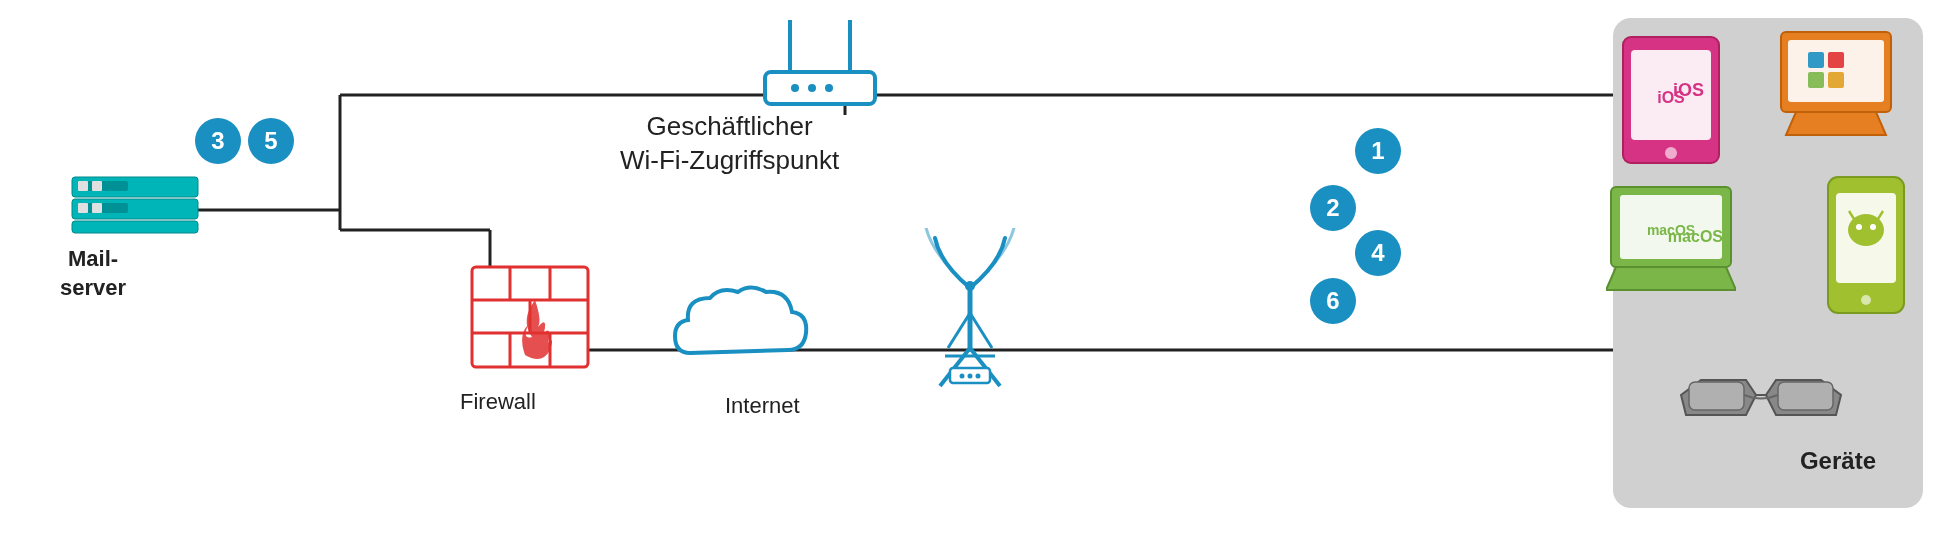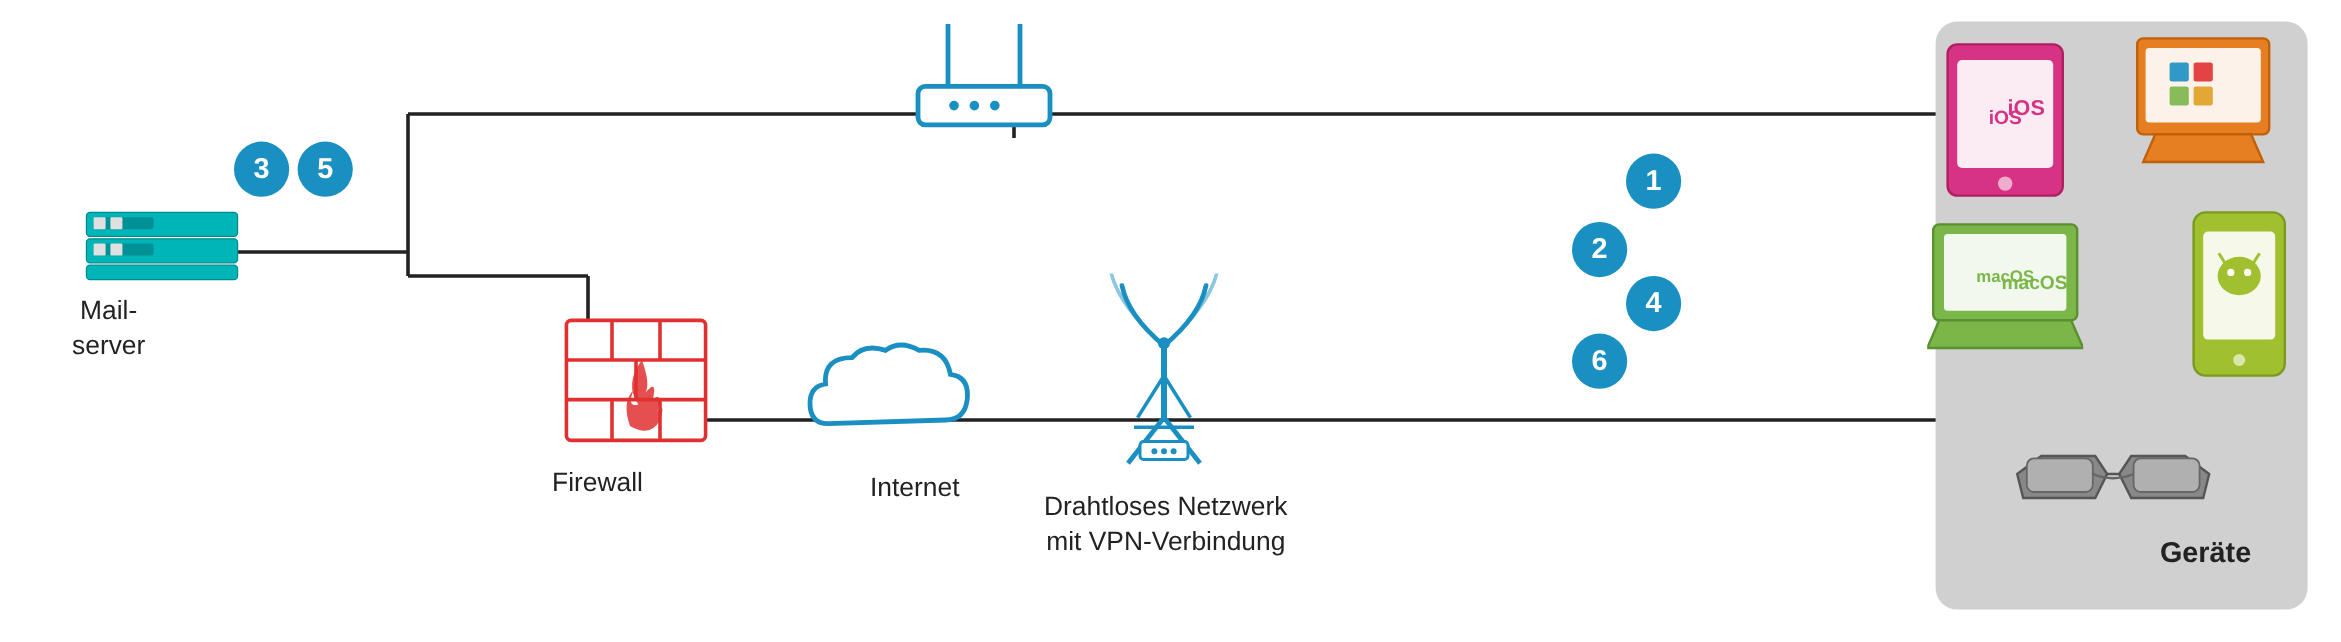--- a/index.html
+++ b/index.html
@@ -104,37 +104,40 @@
       <line x1="90" y1="70" x2="90" y2="10" stroke="#1a8fc1" stroke-width="4"></line>
 
       <rect x="5" y="62" width="110" height="32" rx="6" fill="white" stroke="#1a8fc1" stroke-width="4"></rect>
 
       <circle cx="35" cy="78" r="4" fill="#1a8fc1"></circle>
       <circle cx="52" cy="78" r="4" fill="#1a8fc1"></circle>
       <circle cx="69" cy="78" r="4" fill="#1a8fc1"></circle>
     </svg>
   </div>
 
+  <div class="label" style="position:absolute; top:110px; left:620px; font-size:26px; font-weight:normal; text-align:center;">
+    <span>Geschäftlicher<br>Wi-Fi-Zugriffspunkt</span>
+  </div>
 
   <div style="position:absolute; top:175px; left:70px; display:flex; flex-direction:column; align-items:center;">
     <svg width="130" height="60" viewBox="0 0 130 60">
 
       <rect x="2" y="2" width="126" height="20" rx="3" fill="#00b5b8" stroke="#008a8c" stroke-width="1"></rect>
       <rect x="8" y="6" width="50" height="10" rx="2" fill="#007a80" opacity="0.6"></rect>
       <rect x="8" y="6" width="10" height="10" rx="1" fill="#e0e0e0"></rect>
       <rect x="22" y="6" width="10" height="10" rx="1" fill="#e0e0e0"></rect>
       <rect x="2" y="24" width="126" height="20" rx="3" fill="#00b5b8" stroke="#008a8c" stroke-width="1"></rect>
       <rect x="8" y="28" width="50" height="10" rx="2" fill="#007a80" opacity="0.6"></rect>
       <rect x="8" y="28" width="10" height="10" rx="1" fill="#e0e0e0"></rect>
       <rect x="22" y="28" width="10" height="10" rx="1" fill="#e0e0e0"></rect>
       <rect x="2" y="46" width="126" height="12" rx="3" fill="#00b5b8" stroke="#008a8c" stroke-width="1"></rect>
     </svg>
   </div>
 
-  <div class="label" style="position:absolute; top:245px; left:60px; font-size:22px; ">
+  <div class="label" style="position:absolute; top:245px; left:60px; font-size:22px; font-weight:bold;">
     <span>Mail-<br>server</span>
   </div>
 
   <div class="badge" style="position:absolute; top:118px; left:195px;">
     <span>3</span>
   </div>
   <div class="badge" style="position:absolute; top:118px; left:248px;">
     <span>5</span>
   </div>
 
@@ -204,23 +207,20 @@
 
       <rect x="60" y="140" width="40" height="15" rx="3" fill="white" stroke="#1a8fc1" stroke-width="2.5"></rect>
       <circle cx="72" cy="148" r="2.5" fill="#1a8fc1"></circle>
       <circle cx="80" cy="148" r="2.5" fill="#1a8fc1"></circle>
       <circle cx="88" cy="148" r="2.5" fill="#1a8fc1"></circle>
 
       <circle cx="80" cy="58" r="5" fill="#1a8fc1"></circle>
     </svg>
   </div>
 
-  <div class="label" style="position:absolute; top:408px; left:870px; font-size:22px; text-align:center;">
-    <span>Drahtloses Netzwerk<br>mit VPN-Verbindung</span>
-  </div>
 
   <div class="devices-area" style="position:absolute; top:18px; right:28px; width:310px; height:490px; background:#d0d0d0; border-radius:18px;">
   </div>
 
   <div style="position:absolute; top:35px; right:230px;">
     <svg width="100" height="130" viewBox="0 0 100 130">
       <rect x="2" y="2" width="96" height="126" rx="8" fill="#d63384" stroke="#b02060" stroke-width="2"></rect>
       <rect x="10" y="15" width="80" height="90" rx="4" fill="white" opacity="0.9"></rect>
       <text x="50" y="68" text-anchor="middle" fill="#d63384" font-size="16" font-family="Arial" font-weight="bold">iOS</text>
       <circle cx="50" cy="118" r="6" fill="white" opacity="0.6"></circle>

